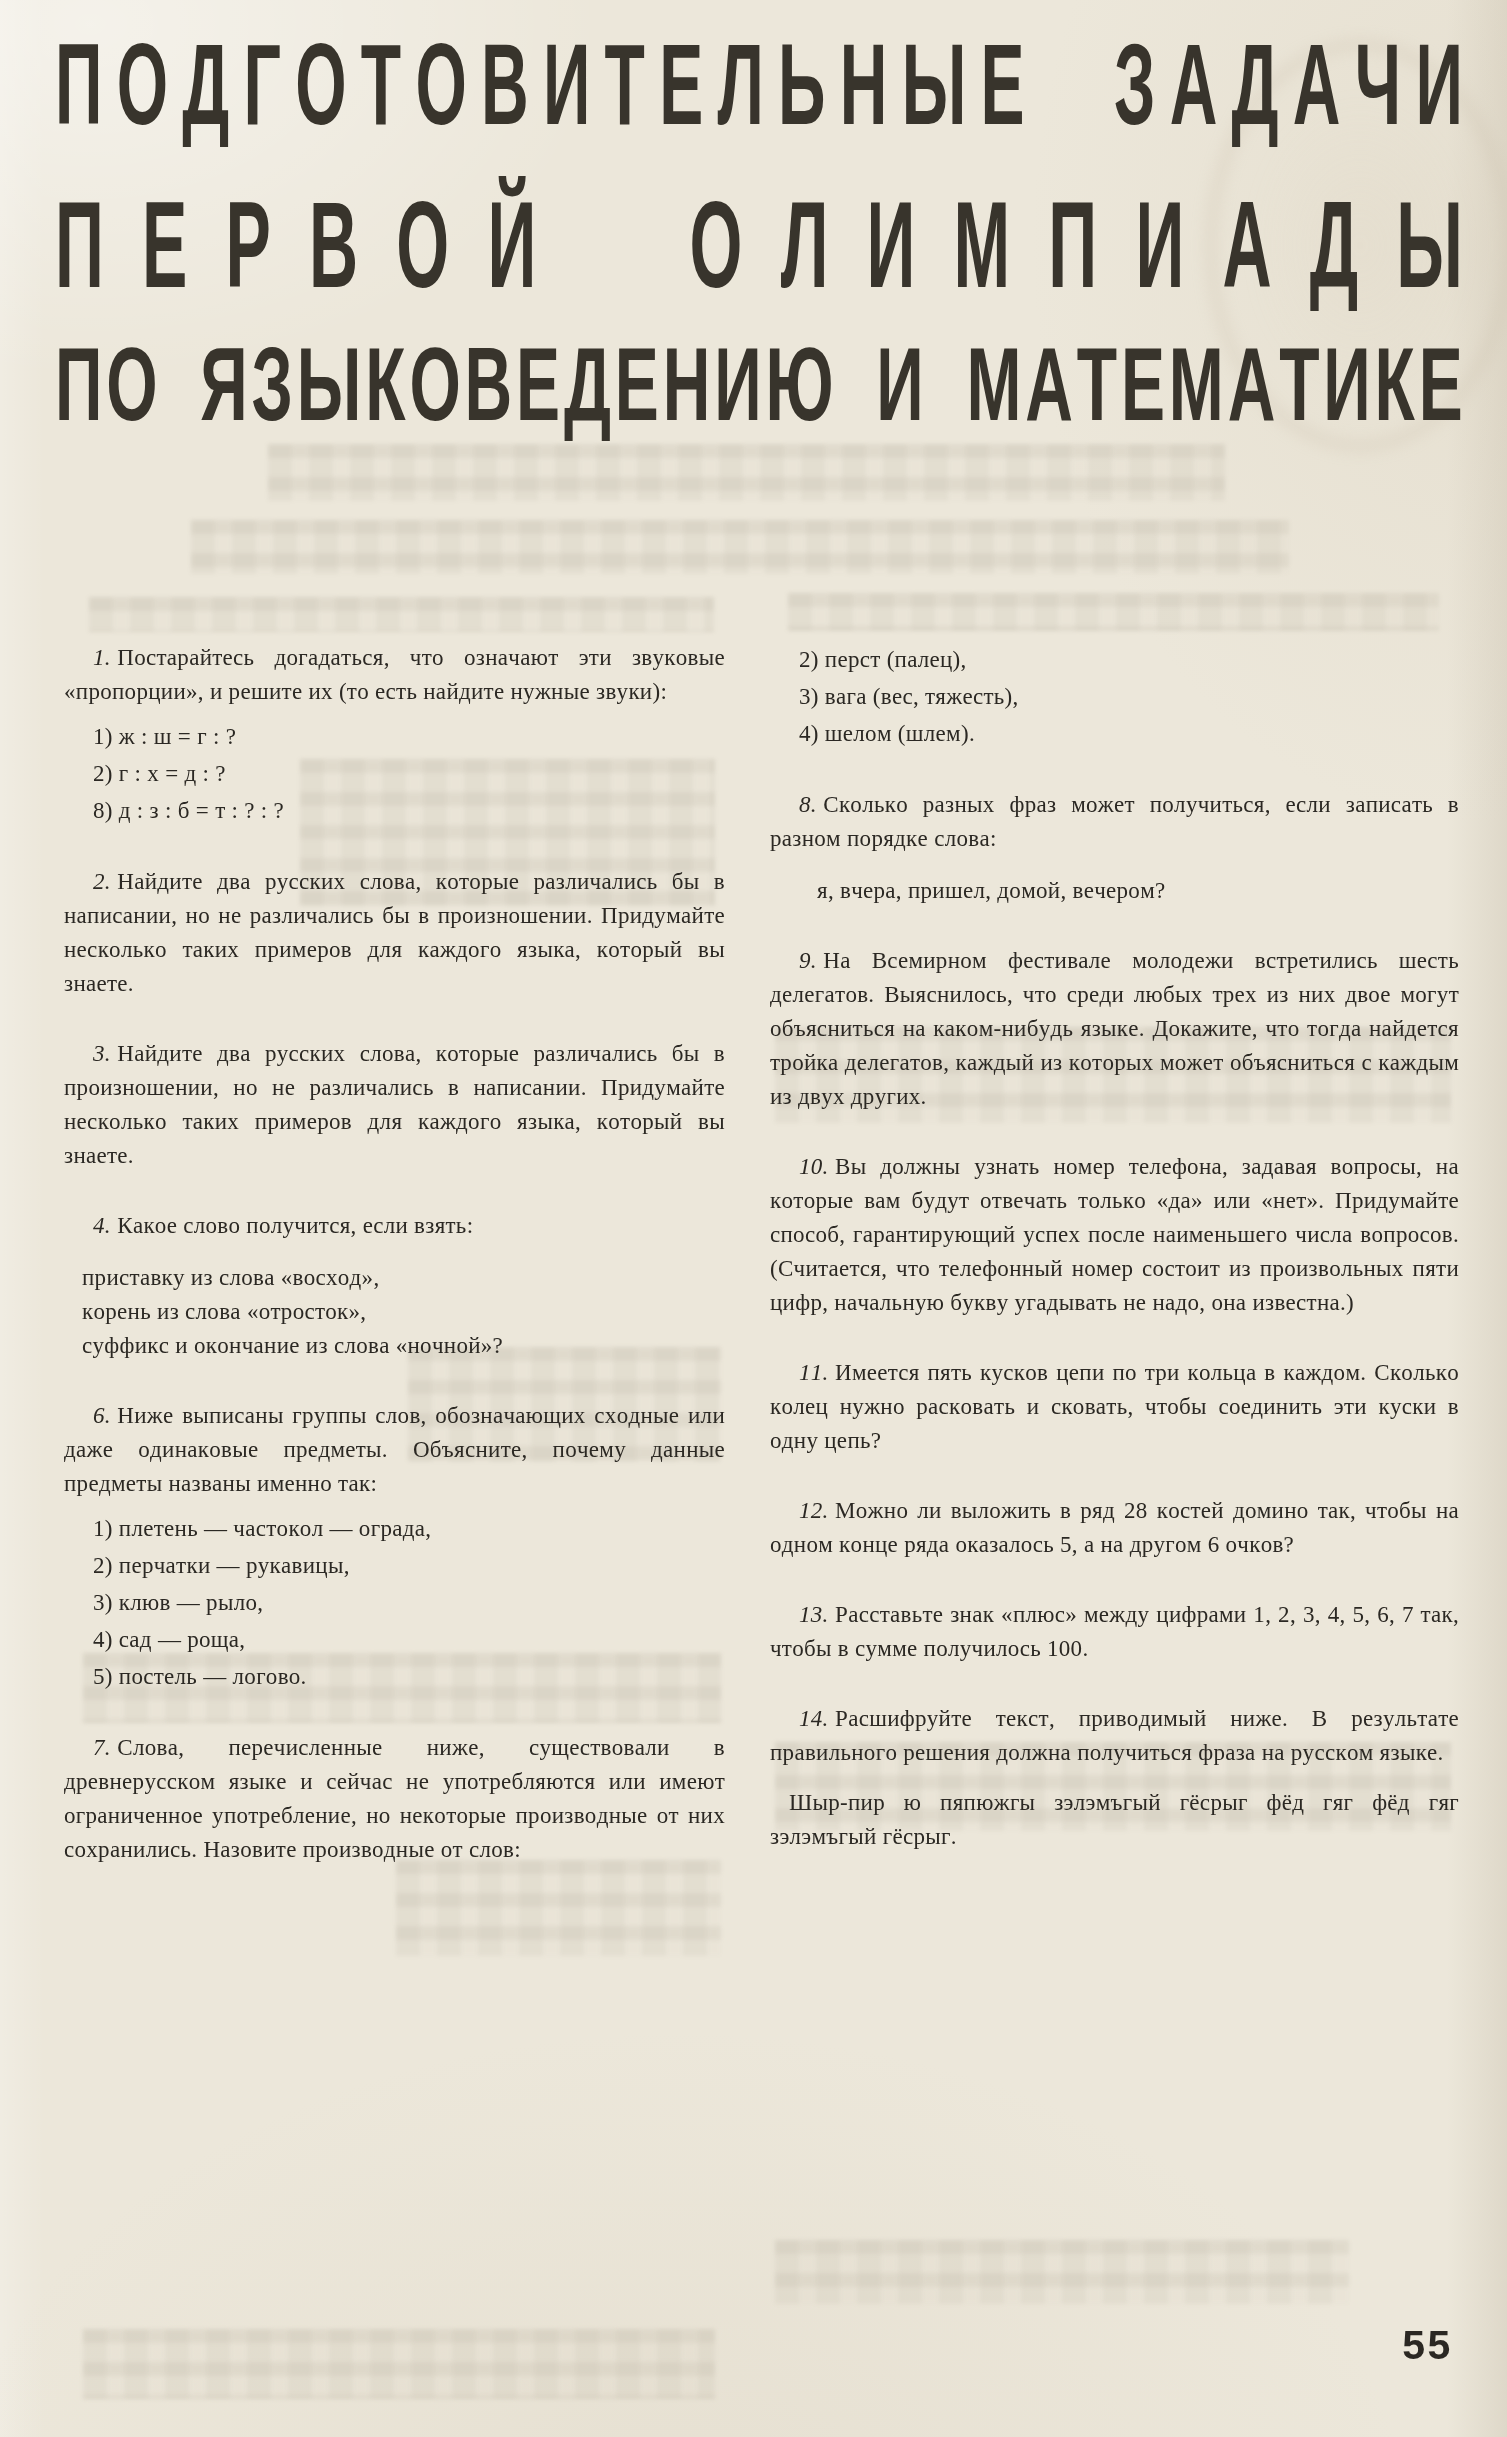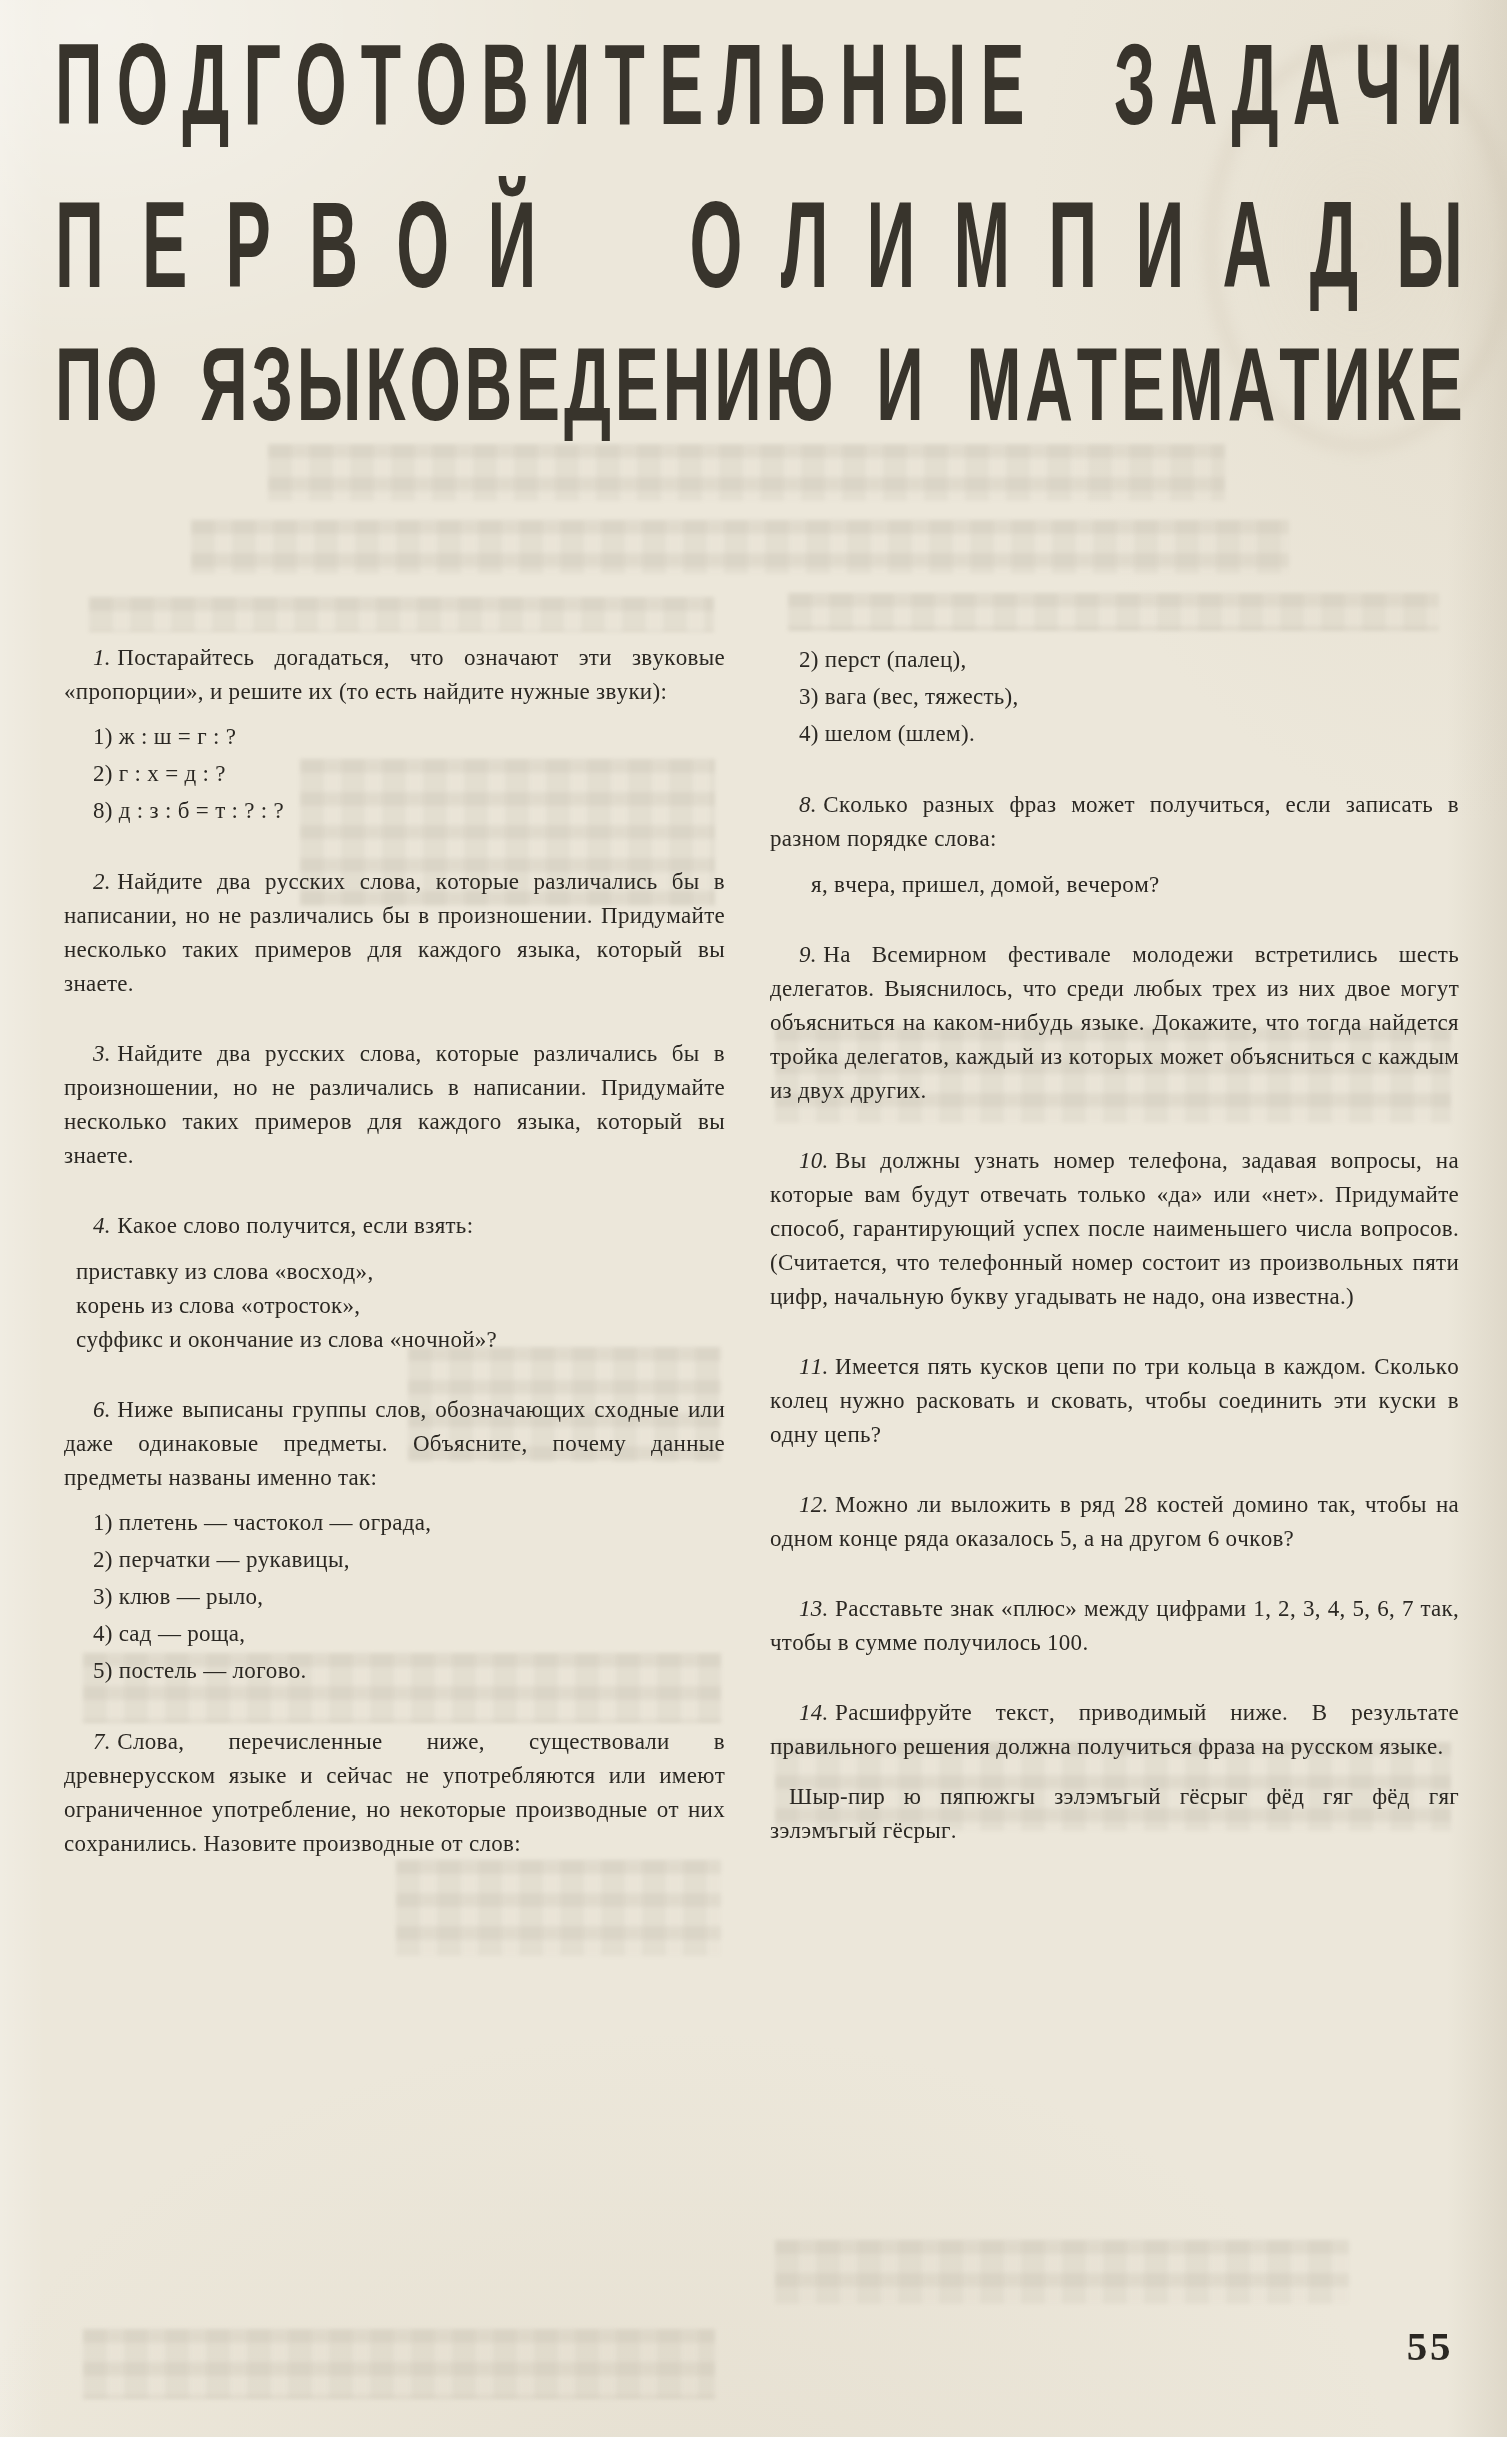--- a/index.html
+++ b/index.html
@@ -55,26 +55,26 @@
     font-family:"Liberation Serif",serif;
     font-size:23px;line-height:34px;letter-spacing:0.3px;
     color:#2b2823;
   }
   .col-left{width:661px;}
   .col-right{width:689px;}
   .para{margin:36px 0 0;text-indent:29px;text-align:justify;}
   .para.tight{margin-top:16px;text-indent:19px;}
   .col > :first-child{margin-top:0;}
   .plist{margin:9px 0 9px 29px;line-height:37px;}
-  .plines{margin:12px;}
+  .plines{margin:18px;}
   .plines.ind{padding-left:29px;}
   .pnum{font-style:italic;padding-right:6.4px;}
   .pageno{
     position:absolute;right:54px;top:2322px;z-index:4;
-    font-family:Liberation Serif, serif;font-weight:700;
+    font-family:Liberation Sans, sans-serif;font-weight:700;
     font-size:41px;color:#2b2823;letter-spacing:2.6px;
   }
 </style>
 </head>
 <body>
 
 <div class="page">
 
   <div class="stamp"></div>
 

